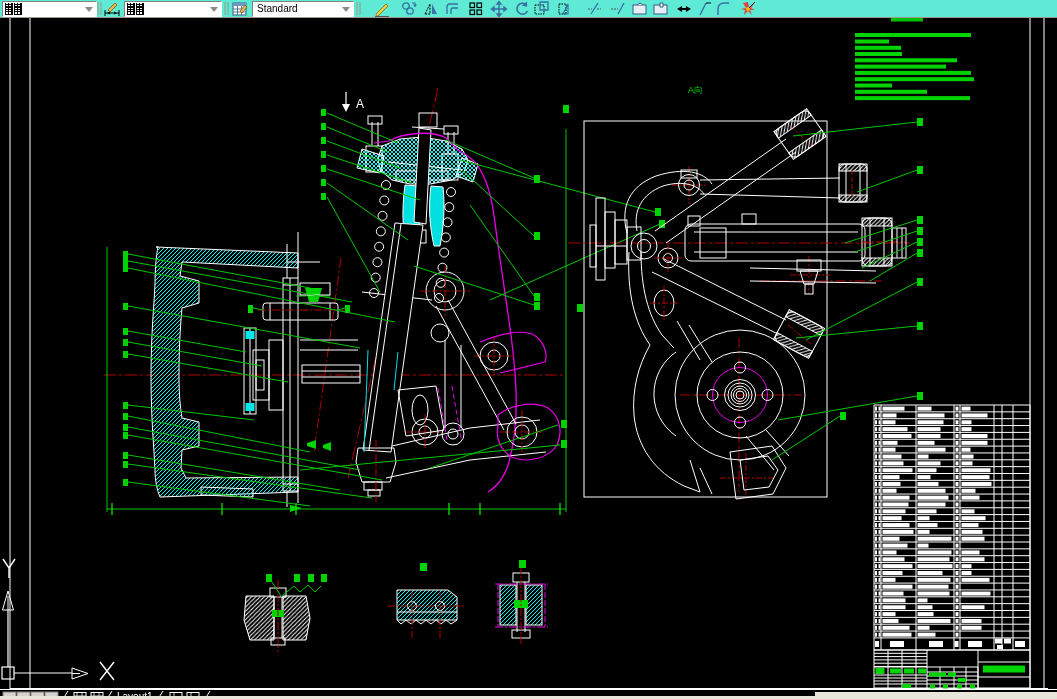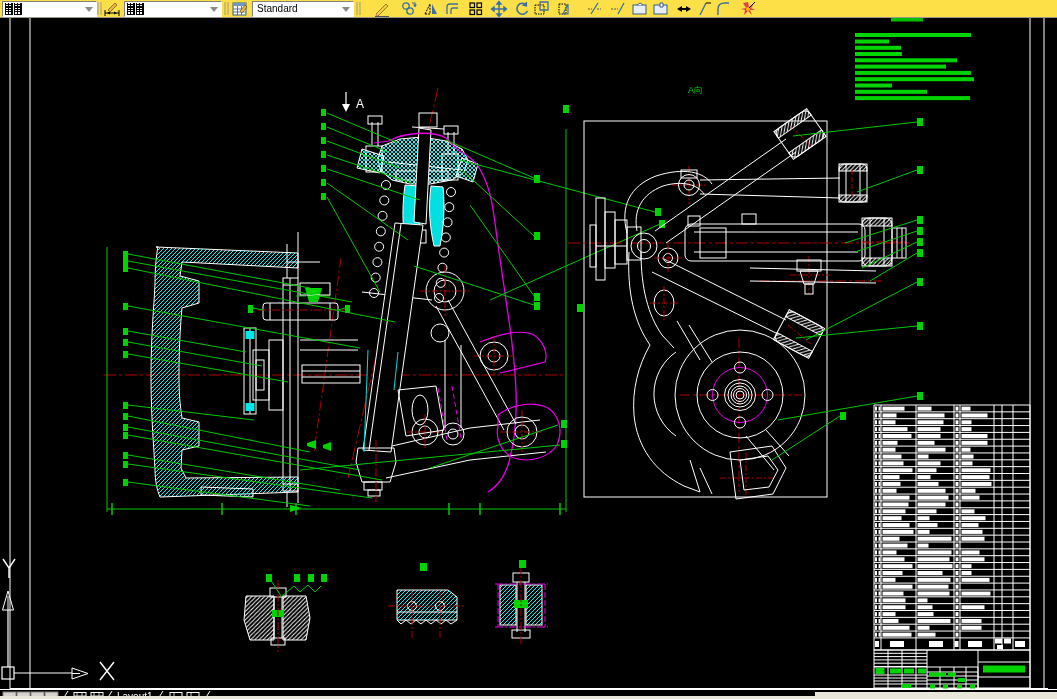--- a/index.html
+++ b/index.html
@@ -1,14 +1,14 @@
 <!DOCTYPE html>
 <html><head><meta charset="utf-8"><style>
 html,body{margin:0;padding:0;width:1057px;height:699px;overflow:hidden;background:#000;}
-#tb{position:absolute;left:0;top:0;width:1057px;height:17px;background:#fde047;border-bottom:1px solid #9a968a;}
+#tb{position:absolute;left:0;top:0;width:1057px;height:17px;background:#5eead4;border-bottom:1px solid #9a968a;}
 .combo{position:absolute;top:1px;height:14px;background:#fff;border:1px solid;border-color:#808080 #fff #fff #808080;font-family:"Liberation Sans",sans-serif;font-size:10px;color:#000;}
 .combo .da{position:absolute;right:3px;top:5px;width:0;height:0;border-left:4px solid transparent;border-right:4px solid transparent;border-top:5px solid #8a8a8a;}
 .cjk{position:absolute;left:2px;top:1px;}
 .cjk i{display:inline-block;width:8px;height:12px;margin-right:1px;background:
 repeating-linear-gradient(0deg,#000 0 1px,transparent 1px 2.5px),repeating-linear-gradient(90deg,#000 0 1.2px,transparent 1.2px 3.2px);}
 .lat{position:absolute;left:4px;top:1px;}
 .ticons{position:absolute;left:0;top:0;}
 #cv{position:absolute;left:0;top:0;}
 </style></head>
 <body>

